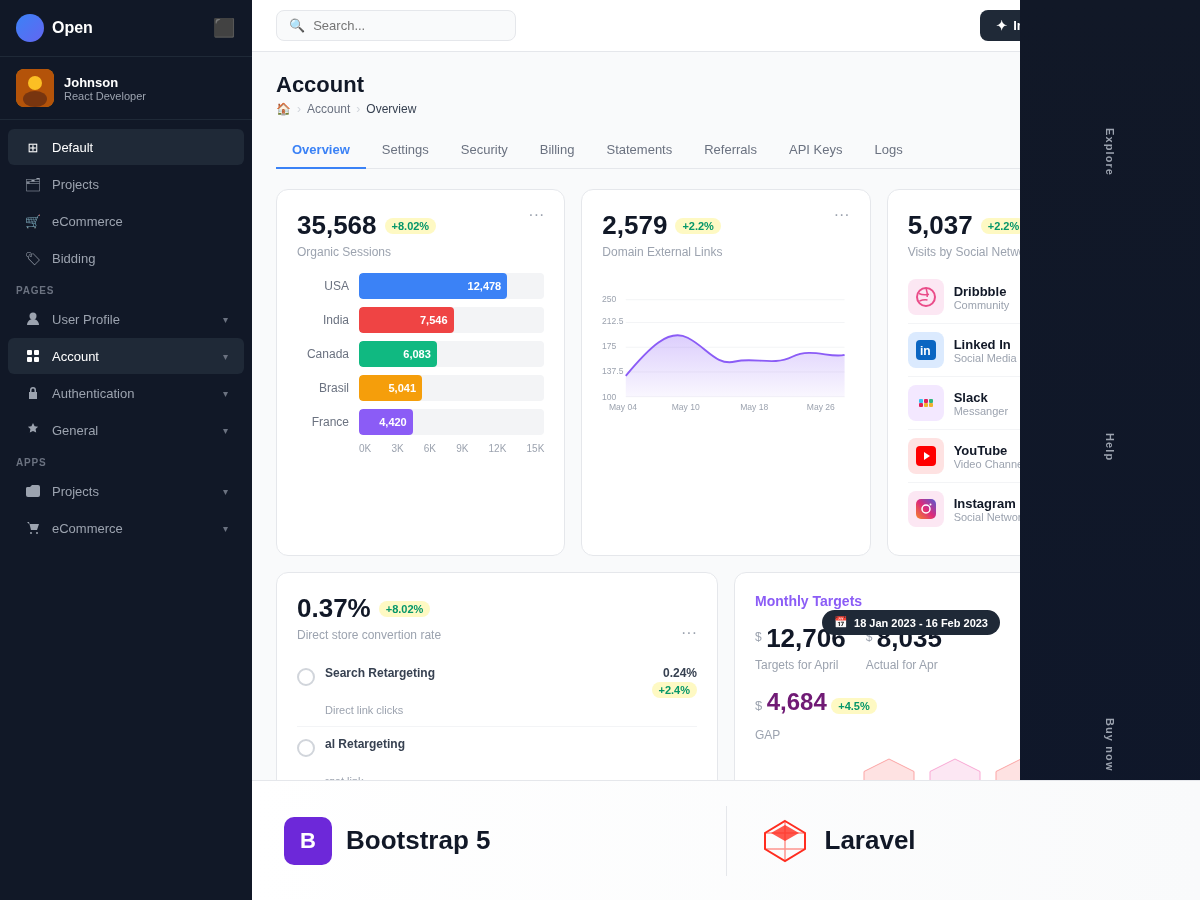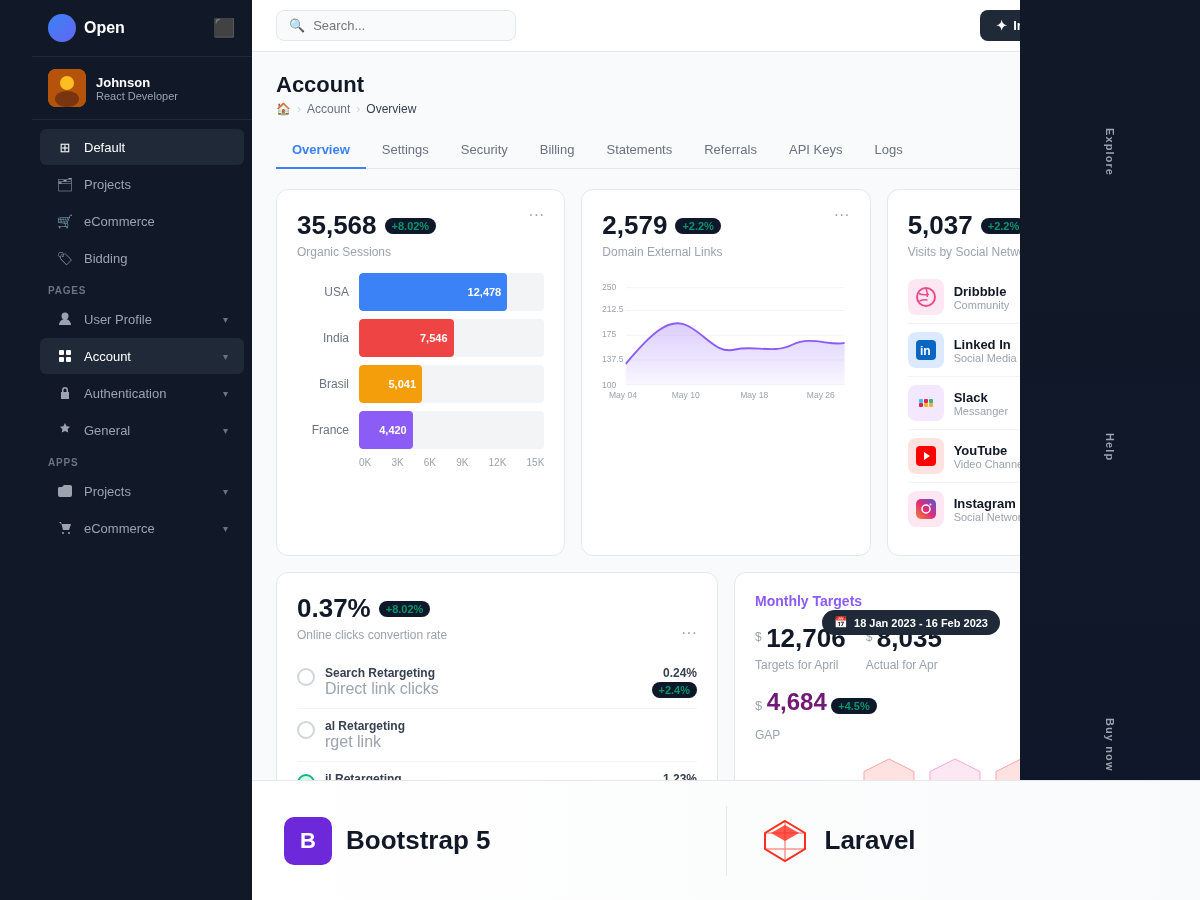--- a/index.html
+++ b/index.html
@@ -1,19 +1,19 @@
 <!DOCTYPE html>
 <html><head>
   <meta charset="utf-8">
   <style>
     * { box-sizing: border-box; margin: 0; padding: 0; }
     body { font-family: -apple-system, BlinkMacSystemFont, 'Segoe UI', sans-serif; background: #f0f2f5; display: flex; height: 900px; overflow: hidden; }
 
     
-    .sidebar { width: 252px; background: #111827; color: #fff; display: flex; flex-direction: column; height: 900px; flex-shrink: 0; padding-left: 32px; }
+    .sidebar { width: 252px; background: #111827; color: #fff; display: flex; flex-direction: column; height: 900px; flex-shrink: 0; }
     .sidebar-header { display: flex; align-items: center; justify-content: space-between; padding: 14px 16px; border-bottom: 1px solid #1f2937; }
     .sidebar-logo { display: flex; align-items: center; gap: 8px; }
     .logo-dot { width: 28px; height: 28px; background: linear-gradient(135deg, #3b82f6, #6366f1); border-radius: 50%; }
     .logo-text { font-size: 16px; font-weight: 700; color: #fff; }
     .sidebar-icon { color: #10b981; font-size: 18px; }
 
     .user-section { padding: 12px 16px; border-bottom: 1px solid #1f2937; display: flex; align-items: center; gap: 10px; }
     .user-avatar { width: 38px; height: 38px; border-radius: 8px; background: #d97706; display: flex; align-items: center; justify-content: center; color: white; font-weight: bold; font-size: 14px; overflow: hidden; flex-shrink: 0; }
     .user-info { flex: 1; }
     .user-name { font-size: 13px; font-weight: 600; color: #fff; }
@@ -54,37 +54,37 @@
     .tabs { display: flex; gap: 0; border-bottom: 1px solid #e5e7eb; margin-bottom: 20px; }
     .tab { padding: 10px 16px; font-size: 13px; font-weight: 400; color: #6b7280; cursor: pointer; border-bottom: 2px solid transparent; margin-bottom: -1px; }
     .tab.active { color: #3b82f6; border-bottom-color: #3b82f6; font-weight: 600; }
 
     
     .cards-grid { display: grid; grid-template-columns: 1fr 1fr 1fr; gap: 16px; margin-bottom: 16px; }
     .card { background: #fff; border-radius: 12px; padding: 20px; border: 1px solid #e5e7eb; }
 
     .stat-value { font-size: 26px; font-weight: 700; color: #111827; display: flex; align-items: center; gap: 8px; }
     .stat-badge { font-size: 11px; font-weight: 600; padding: 2px 7px; border-radius: 20px; }
-    .badge-up { background: #0f172a; color: #059669; }
+    .badge-up { background: #fef9c3; color: #059669; }
     .badge-down { background: #fee2e2; color: #dc2626; }
     .stat-label { font-size: 12px; color: #9ca3af; margin-top: 4px; }
     .card-menu { color: #9ca3af; cursor: pointer; font-size: 16px; float: right; margin-top: -4px; }
 
     
     .bar-chart { margin-top: 14px; }
     .bar-row { display: flex; align-items: center; gap: 10px; margin-bottom: 8px; }
     .bar-label { width: 52px; font-size: 12px; color: #6b7280; text-align: right; flex-shrink: 0; }
-    .bar-track { flex: 1; height: 38px; background: #f3f4f6; border-radius: 4px; overflow: hidden; position: relative; }
+    .bar-track { flex: 1; height: 26px; background: #f3f4f6; border-radius: 4px; overflow: hidden; position: relative; }
     .bar-fill { height: 100%; border-radius: 4px; display: flex; align-items: center; justify-content: flex-end; padding-right: 6px; }
     .bar-fill-value { font-size: 11px; font-weight: 700; color: #fff; }
     .bar-axis { display: flex; justify-content: space-between; padding-left: 62px; margin-top: 4px; }
     .bar-axis-label { font-size: 10px; color: #9ca3af; }
 
     
-    .line-chart-container { margin-top: 16px; }
+    .line-chart-container { margin-top: 28px; }
     .line-chart-svg { width: 100%; height: 130px; }
 
     
     .social-list { margin-top: 12px; }
     .social-item { display: flex; align-items: center; gap: 10px; padding: 8px 0; border-bottom: 1px solid #f3f4f6; }
     .social-item:last-child { border-bottom: none; }
     .social-icon { width: 36px; height: 36px; border-radius: 8px; display: flex; align-items: center; justify-content: center; font-size: 16px; flex-shrink: 0; }
     .social-info { flex: 1; }
     .social-name { font-size: 13px; font-weight: 600; color: #111827; }
     .social-type { font-size: 11px; color: #9ca3af; }
@@ -93,21 +93,21 @@
     
     .bottom-grid { display: grid; grid-template-columns: 1fr 1fr; gap: 16px; }
 
     
     .conversion-stat { font-size: 26px; font-weight: 700; color: #111827; display: flex; align-items: center; gap: 8px; }
     .retargeting-list { margin-top: 14px; }
     .retargeting-item { display: flex; align-items: flex-start; gap: 10px; padding: 10px 0; border-bottom: 1px solid #f3f4f6; }
     .retargeting-icon { width: 18px; height: 18px; border-radius: 50%; border: 2px solid #d1d5db; flex-shrink: 0; margin-top: 2px; }
     .retargeting-info { flex: 1; }
     .retargeting-name { font-size: 12px; font-weight: 600; color: #374151; }
-    .retargeting-sub { font-size: 16px; color: #9ca3af; }
+    .retargeting-sub { font-size: 11px; color: #9ca3af; margin-top: 24px; }
     .retargeting-right { text-align: right; }
     .retargeting-pct { font-size: 12px; font-weight: 600; color: #374151; }
 
     
     .monthly-header { font-size: 14px; font-weight: 700; color: #8b5cf6; margin-bottom: 14px; }
     .monthly-values { display: flex; gap: 20px; margin-bottom: 16px; }
     .monthly-val { }
     .monthly-val-sign { font-size: 12px; color: #9ca3af; vertical-align: super; }
     .monthly-val-num { font-size: 26px; font-weight: 700; color: #111827; }
 
@@ -297,20 +297,28 @@
               <div class="bar-fill" style="width:80%; background:#3b82f6;">
                 <span class="bar-fill-value">12,478</span>
               </div>
             </div>
           </div>
           <div class="bar-row">
             <span class="bar-label">India</span>
             <div class="bar-track">
               <div class="bar-fill" style="width:51%; background:#ef4444;">
                 <span class="bar-fill-value">7,546</span>
+              </div>
+            </div>
+          </div>
+          <div class="bar-row">
+            <span class="bar-label">Canada</span>
+            <div class="bar-track">
+              <div class="bar-fill" style="width:42%; background:#10b981;">
+                <span class="bar-fill-value">6,083</span>
               </div>
             </div>
           </div>
           <div class="bar-row">
             <span class="bar-label">Brasil</span>
             <div class="bar-track">
               <div class="bar-fill" style="width:34%; background:#f59e0b;">
                 <span class="bar-fill-value">5,041</span>
               </div>
             </div>
@@ -495,21 +503,21 @@
 
     <div class="bottom-grid">
 
       <div class="card">
         <div style="display:flex; justify-content:space-between; align-items:flex-end;">
           <div>
             <div class="conversion-stat">
               <span>0.37%</span>
               <span class="stat-badge badge-up">+8.02%</span>
             </div>
-            <div class="stat-label">Online clicks convertion rate</div>
+            <div class="stat-label">Direct store convertion rate</div>
           </div>
           <span class="card-menu">···</span>
         </div>
         <div class="retargeting-list">
           <div class="retargeting-item">
             <div class="retargeting-icon"></div>
             <div class="retargeting-info">
               <div class="retargeting-name">Search Retargeting</div>
               <div class="retargeting-sub">Direct link clicks</div>
             </div>

